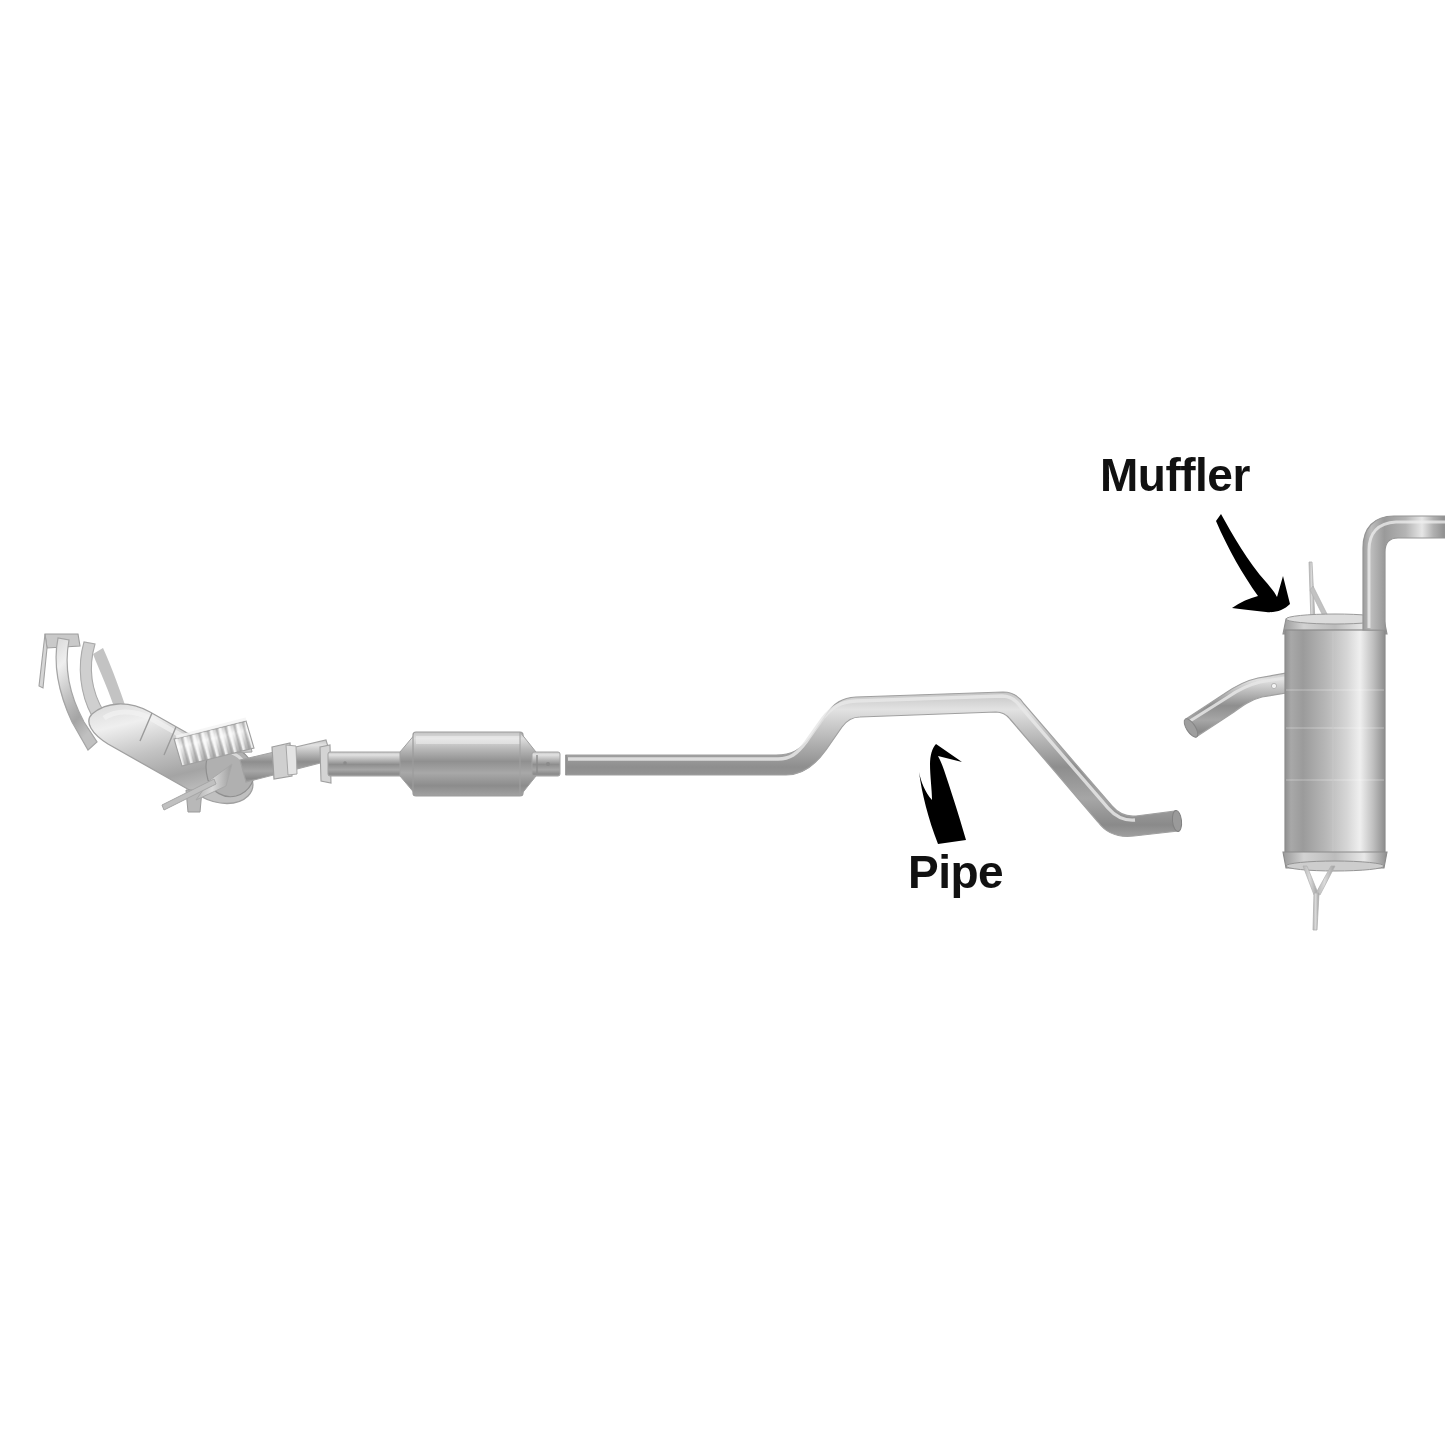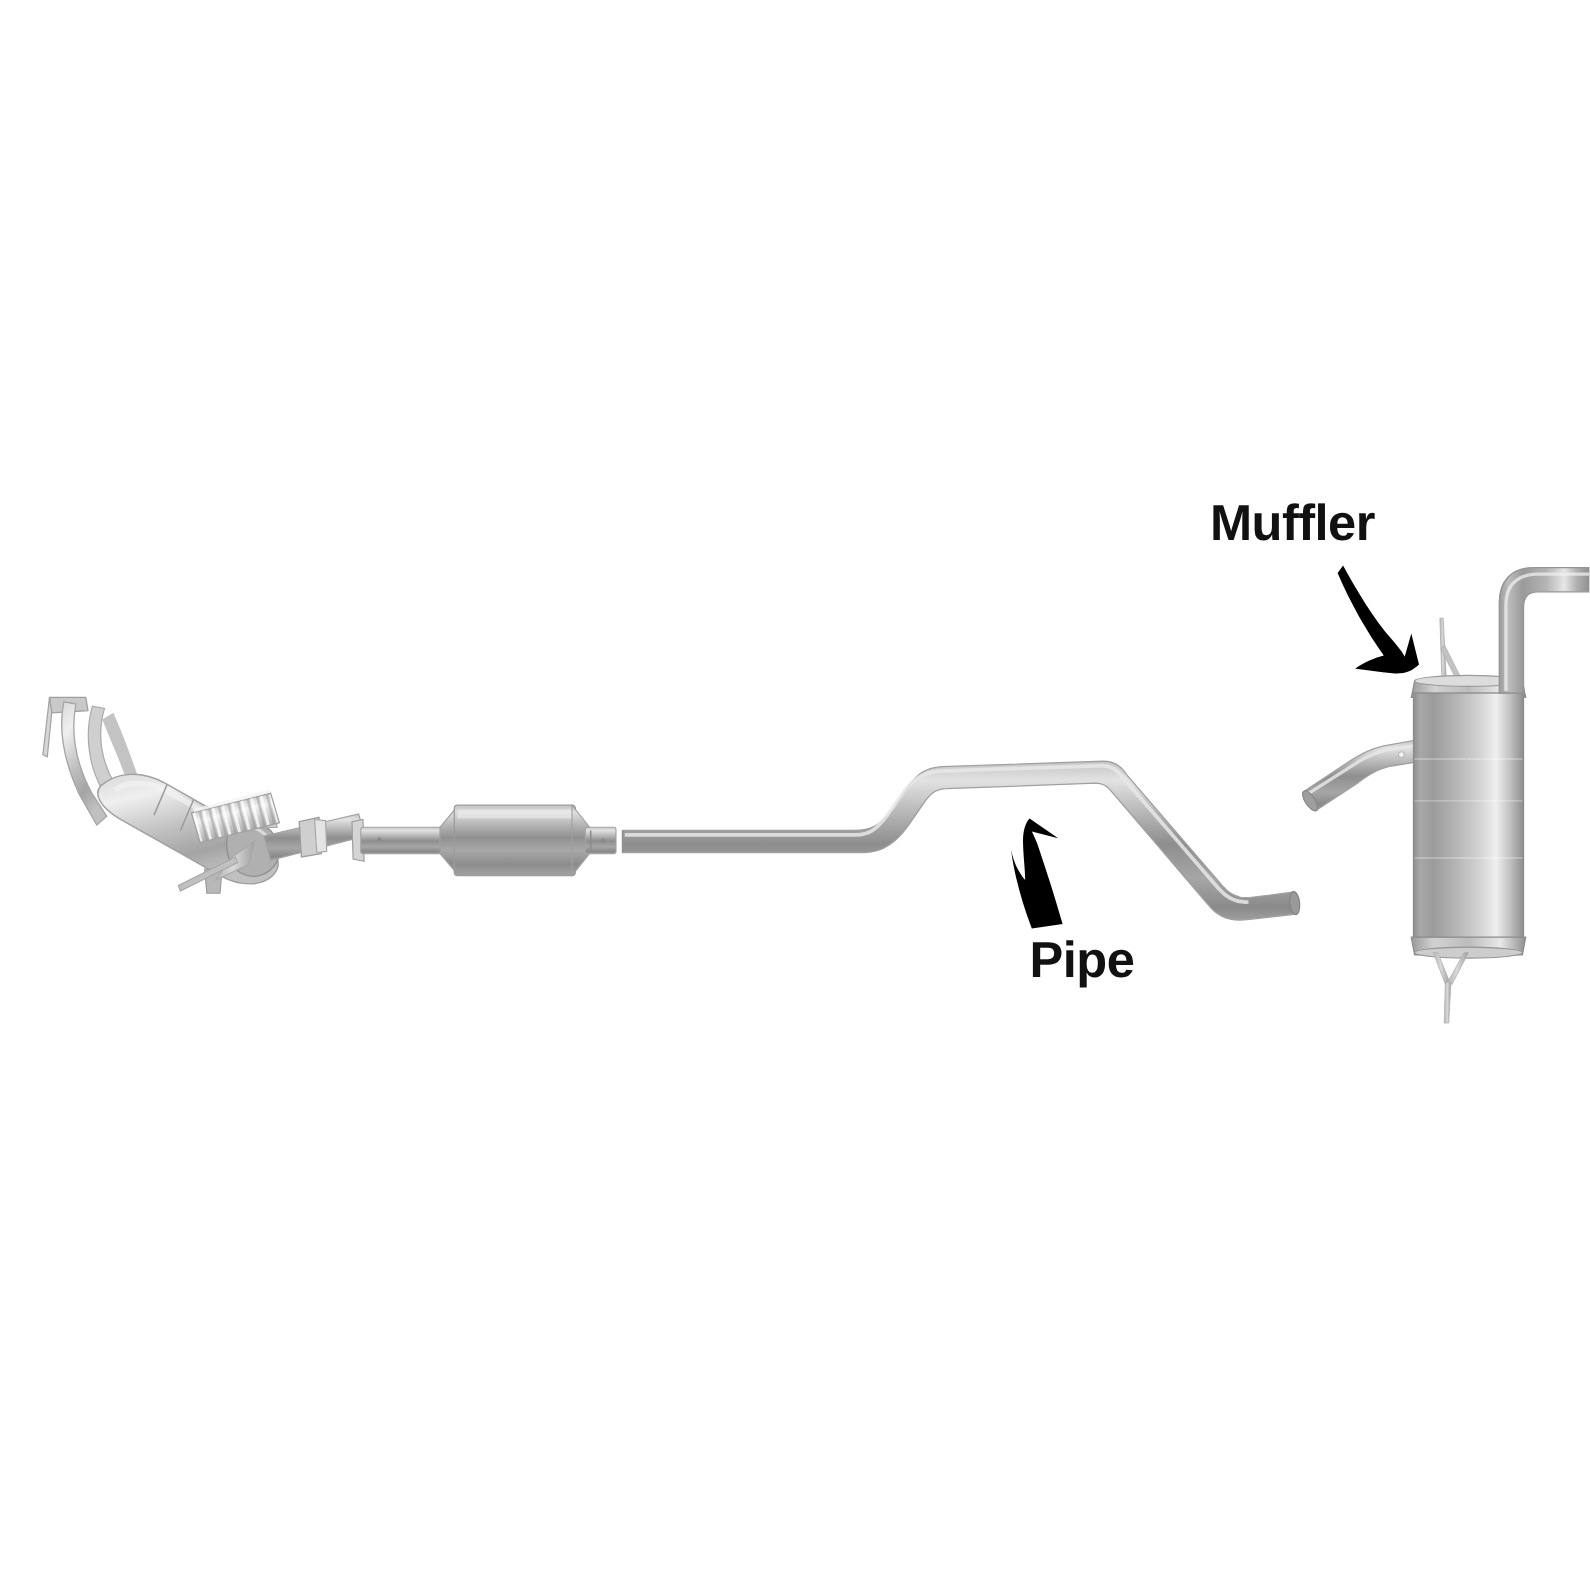--- a/index.html
+++ b/index.html
@@ -34,21 +34,21 @@
     letter-spacing: -0.5px;
     color: #111111;
     white-space: nowrap;
     line-height: 1;
   }
   #label-muffler {
     left: 1100px;
     top: 452px;
   }
   #label-pipe {
-    left: 936px;
+    left: 908px;
     top: 849px;
   }
 </style>
 </head>
 <body>
 
 <div id="stage">
 
   <svg id="diagram-svg" viewBox="0 0 1445 1445">
     <defs>

